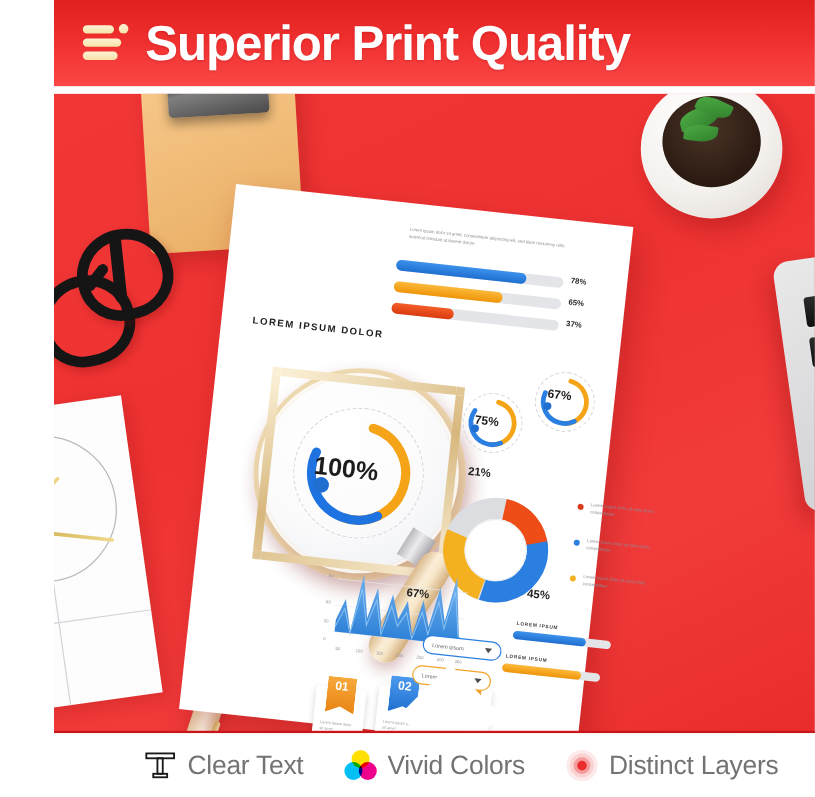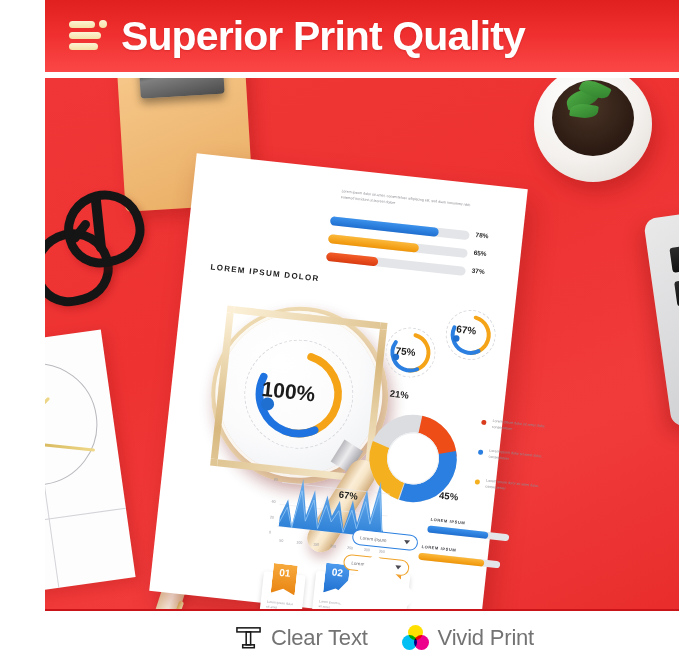--- a/index.html
+++ b/index.html
@@ -404,18 +404,27 @@
       </div>
       <div class="feat-label">Clear Text</div>
     </div>
 
     <div class="feat">
       <div class="ic">
         <div class="venn" style="left:6px;top:1px;background:#ffe000;"></div>
         <div class="venn" style="left:0px;top:11px;background:#00bff3;"></div>
         <div class="venn" style="left:12px;top:11px;background:#ec008c;"></div>
       </div>
-      <div class="feat-label">Vivid Print</div>
-    </div>
-
+      <div class="feat-label">Vivid Colors</div>
+    </div>
+
+    <div class="feat">
+      <div class="ic">
+        <div class="ring" style="width:26px;height:26px;background:#fdeaea;"></div>
+        <div class="ring" style="width:20px;height:20px;background:#fbd2d2;"></div>
+        <div class="ring" style="width:14px;height:14px;background:#f59b9b;"></div>
+        <div class="ring" style="width:8px;height:8px;background:#ea2c2c;"></div>
+      </div>
+      <div class="feat-label">Distinct Layers</div>
+    </div>
 
   </div>
 </div>
 
 </body></html>

